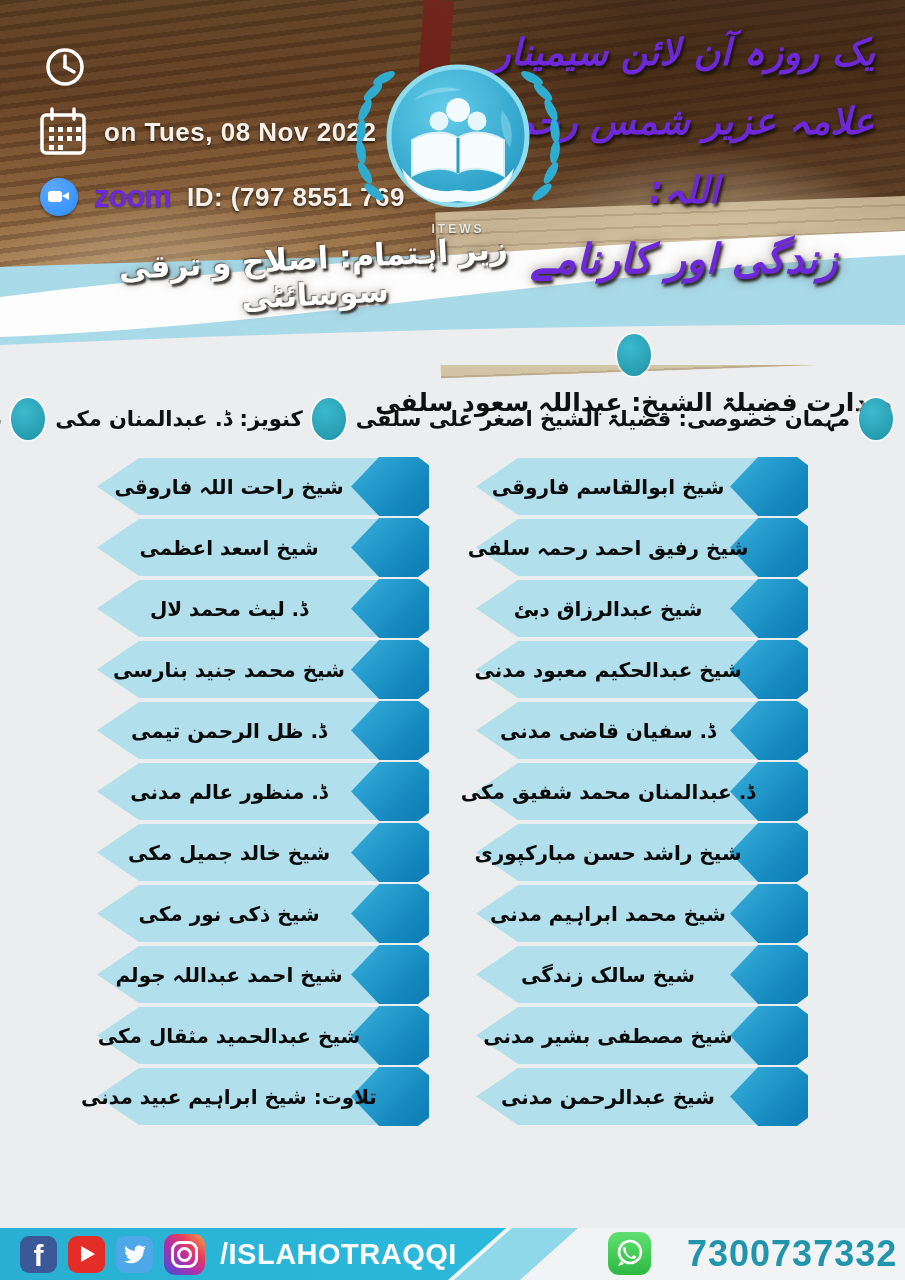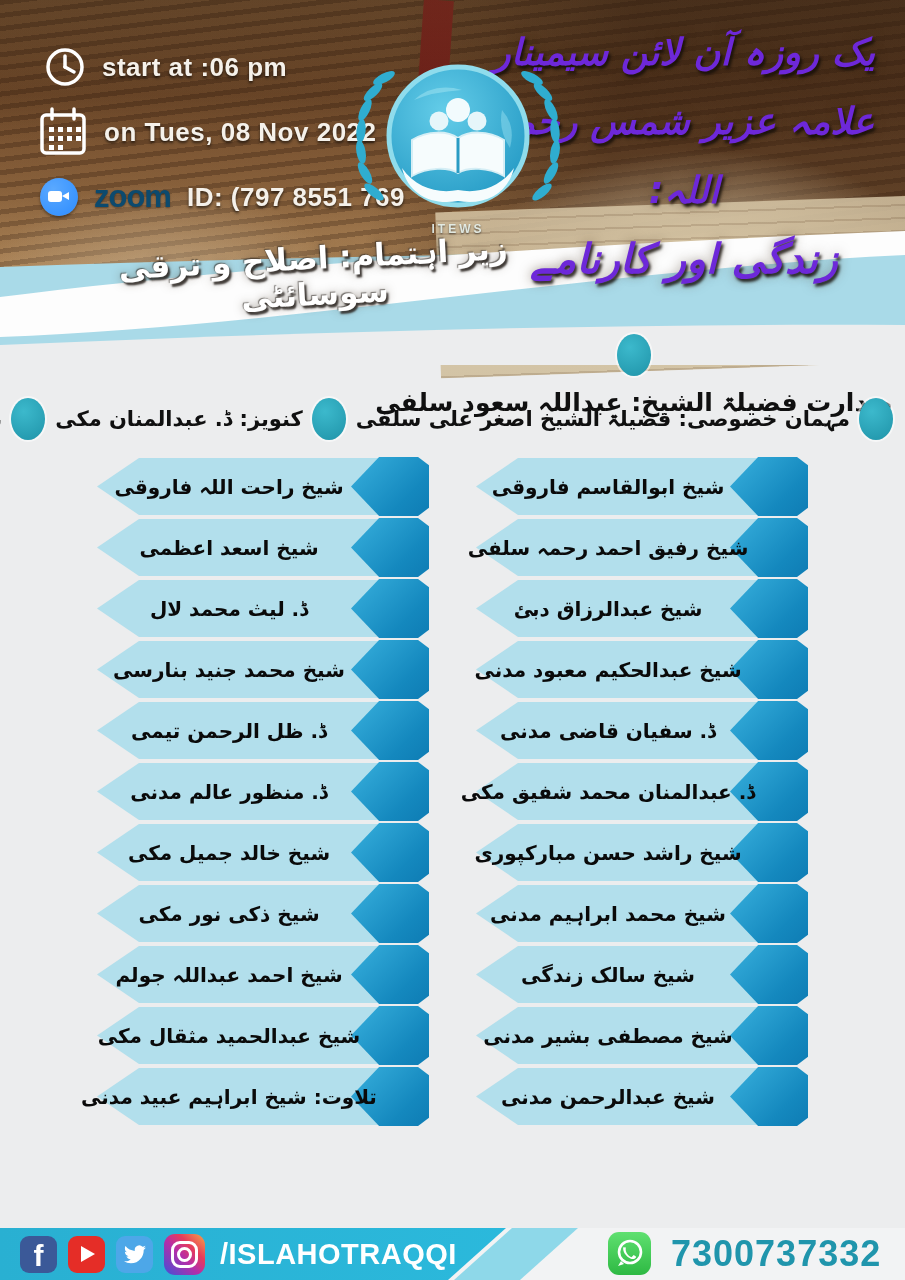--- a/index.html
+++ b/index.html
@@ -41,21 +41,21 @@
 
   
   .info { position:absolute; top:0; left:0; width:430px; color:#f5f1ea;
           font-family:"Liberation Sans", sans-serif; font-weight:bold;
           text-shadow:0 2px 3px rgba(0,0,0,.65); }
   .info-row { position:absolute; display:flex; align-items:center; gap:16px; }
   .row-time { top:46px; left:44px; }
   .row-date { top:106px; left:38px; }
   .row-zoom { top:178px; left:40px; }
   .info-label { font-size:26px; letter-spacing:.5px; }
-  .zoom-word { font-size:31px; font-weight:bold; color:#0c4a6e; letter-spacing:-1px;
+  .zoom-word { font-size:31px; font-weight:bold; color:#6d28d9; letter-spacing:-1px;
                text-shadow:0 1px 2px rgba(0,0,0,.4); text-transform:lowercase; }
   .zoom-badge { width:38px; height:38px; border-radius:50%;
                 background:radial-gradient(circle at 35% 30%, #5aa9ff, #2d8cff);
                 position:relative; flex:0 0 auto; box-shadow:0 2px 3px rgba(0,0,0,.4); }
   .zoom-badge .cam { position:absolute; left:8px; top:13px; width:14px; height:11px;
                      background:#fff; border-radius:3px; }
   .zoom-badge .cam::after { content:""; position:absolute; right:-7px; top:1px;
                      border-right:7px solid #fff; border-top:4.5px solid transparent;
                      border-bottom:4.5px solid transparent; }
 
@@ -132,21 +132,21 @@
                     border-left:14px solid #fff; border-top:8.5px solid transparent;
                     border-bottom:8.5px solid transparent; }
   .icon-tw { background:#4da7e8; }
   .icon-ig { width:41px; height:41px; border-radius:11px;
              background:linear-gradient(45deg,#4150d8 0%,#b62ea8 45%,#e73c5a 68%,#f7a648 100%); }
   .icon-ig .frame { position:absolute; inset:7px; border:3px solid #fff; border-radius:9px; }
   .icon-ig .lens  { position:absolute; left:13px; top:13px; width:15px; height:15px;
                     border:3px solid #fff; border-radius:50%; }
   .handle { font-family:"Liberation Sans",sans-serif; font-size:29px; font-weight:bold;
             color:#ffffff; letter-spacing:.5px; margin-left:4px; }
-  .wa-group { position:absolute; left:608px; top:4px; display:flex; align-items:center; gap:20px; }
+  .wa-group { position:absolute; left:608px; top:4px; display:flex; align-items:center; gap:36px; }
   .icon-wa { width:43px; height:43px; border-radius:11px;
              background:linear-gradient(180deg,#5fe070,#2eb943); }
   .wa-number { font-family:"Liberation Sans",sans-serif; font-size:36px; font-weight:bold;
                color:#2095ac; letter-spacing:1px; }
 </style>
 </head>
 <body>
 
 <div class="poster">
 
@@ -161,21 +161,20 @@
     <path d="M905,120 C600,118 280,128 0,140 L0,160 L905,160 Z" fill="#ecedee"></path>
   </svg>
 
   <div class="info">
     <div class="info-row row-time">
       <svg width="42" height="42" viewBox="0 0 42 42">
         <circle cx="21" cy="21" r="17" fill="none" stroke="#fff" stroke-width="3.5"></circle>
         <line x1="21" y1="21" x2="21" y2="10" stroke="#fff" stroke-width="3.5" stroke-linecap="round"></line>
         <line x1="21" y1="21" x2="30" y2="26" stroke="#fff" stroke-width="3.5" stroke-linecap="round"></line>
       </svg>
-      <span class="info-label">start at :06 pm</span>
     </div>
     <div class="info-row row-date">
       <svg width="50" height="52" viewBox="0 0 50 52">
         <rect x="4" y="9" width="42" height="38" rx="4" fill="none" stroke="#fff" stroke-width="3.5"></rect>
         <line x1="14" y1="3" x2="14" y2="13" stroke="#fff" stroke-width="3.5" stroke-linecap="round"></line>
         <line x1="36" y1="3" x2="36" y2="13" stroke="#fff" stroke-width="3.5" stroke-linecap="round"></line>
         <g fill="#fff">
           <rect x="11" y="21" width="5" height="5"></rect>
             <rect x="20" y="21" width="5" height="5"></rect>
             <rect x="29" y="21" width="5" height="5"></rect>

